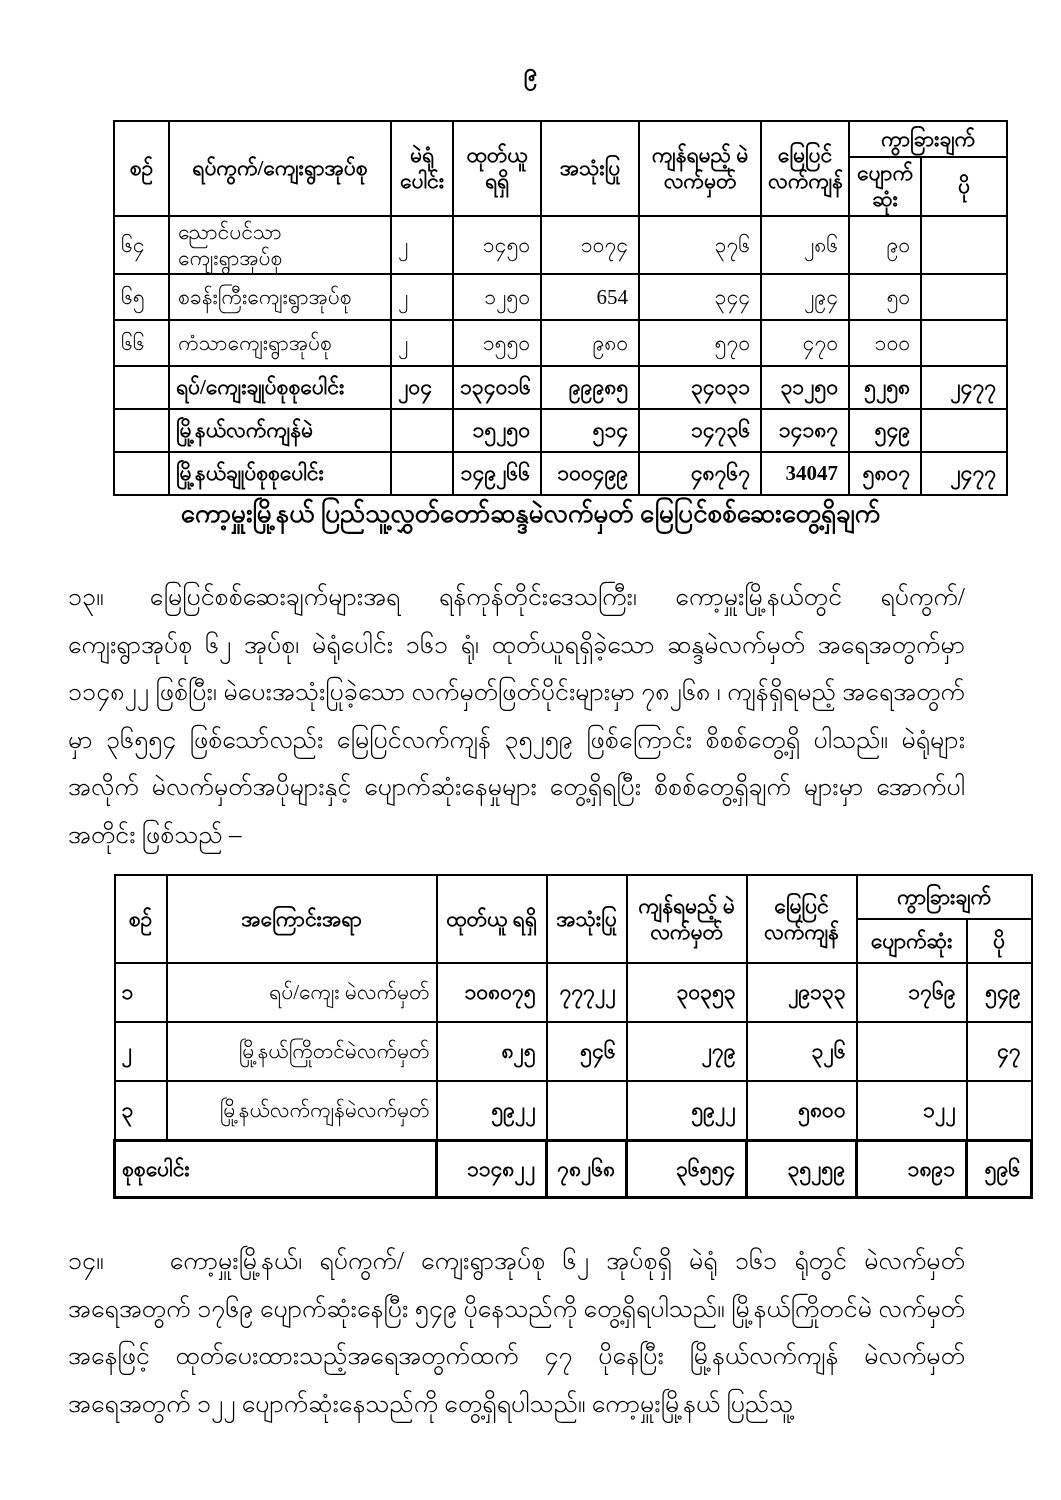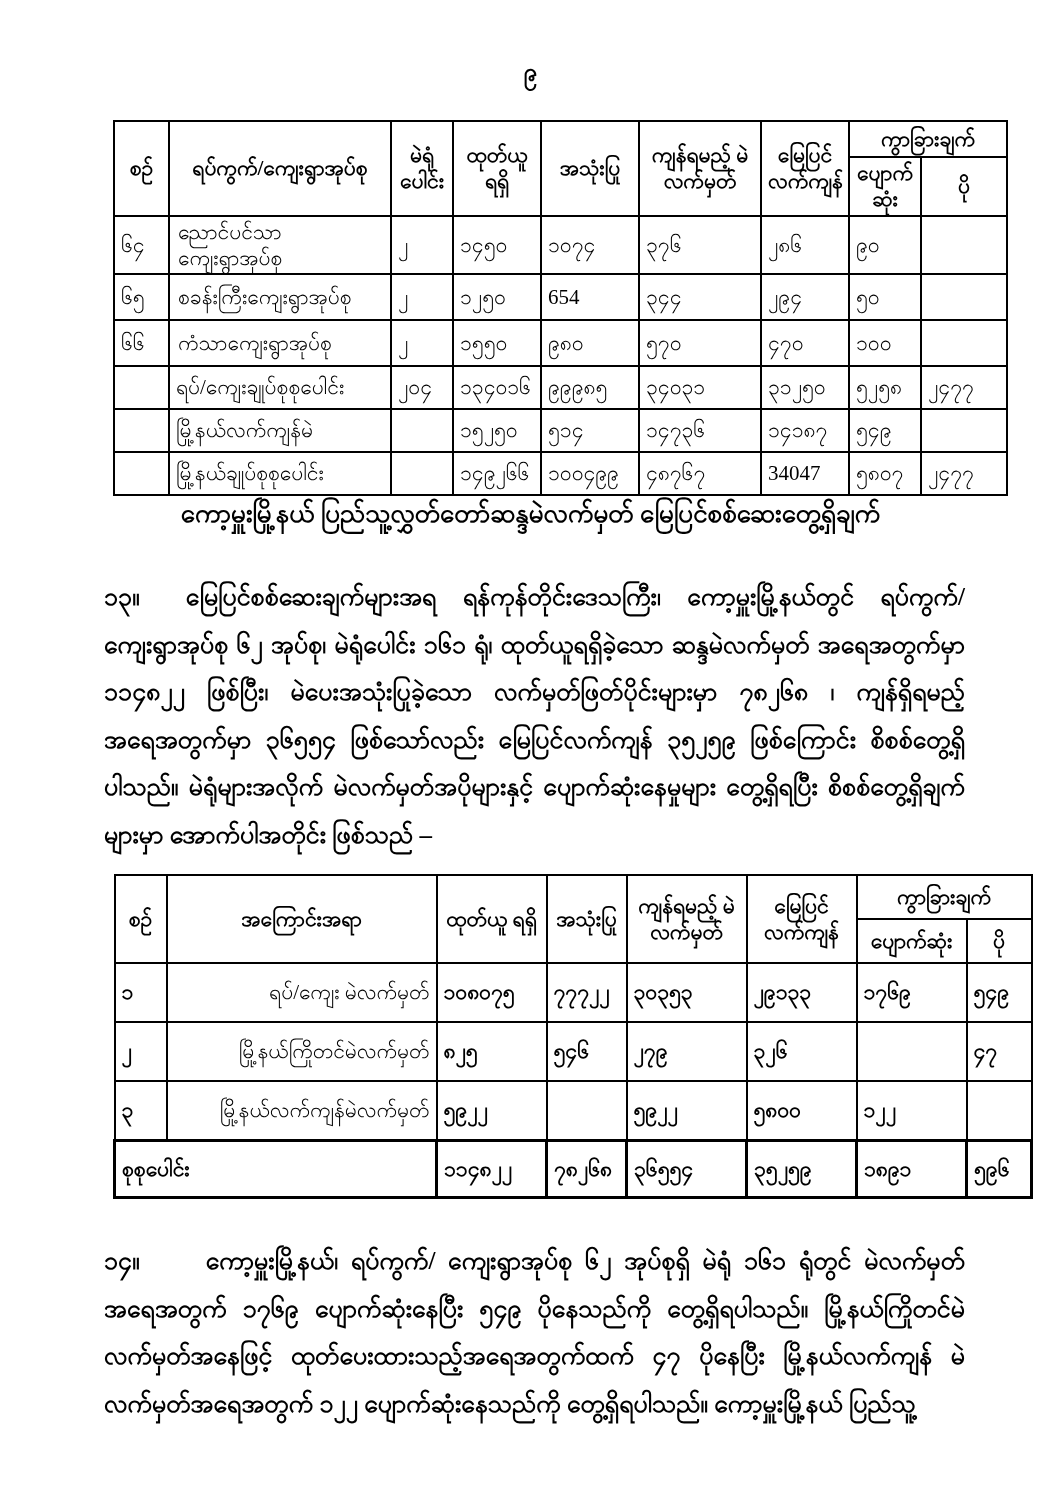--- a/index.html
+++ b/index.html
@@ -12,39 +12,38 @@
   .page-number{
     text-align:center;padding-top:56px;font-size:24px;font-weight:bold;
   }
   
   table{border-collapse:collapse;table-layout:fixed;}
   td,th{border:2px solid #000;overflow:hidden;vertical-align:middle;
         font-size:21px;line-height:1.25;padding:2px 6px;}
   th{font-weight:bold;text-align:center;}
   .tbl1{margin:28px 0 0 113px;width:893px;}
   .tbl2{margin:16px 0 0 113px;width:917px;}
-  .num{padding-right:10px;white-space:nowrap;}
+  .num{text-align:right;padding-right:10px;white-space:nowrap;}
   .ctr{text-align:left;}
   .lft{text-align:left;padding-left:8px;}
   .tbl1 tr.data td{height:40px;}
-  .tbl1 tr.sum td{height:37px;font-weight:normal;}
+  .tbl1 tr.sum td{height:37px;font-weight:bold;}
   .tbl2 tr.data td{height:53px;font-weight:bold;}
   .tbl2 tr.data td.lft{font-weight:normal;text-align:right;}
   .tbl2 tr.total td{height:50px;font-weight:bold;border-width:3px;margin-left:46px;}
   .tbl1 th{height:30px;}
   .tbl2 th{height:38px;}
   
   .caption{
     text-align:center;font-weight:bold;font-size:26px;
   }
   
   .para{
-    margin:38px 96px 0 104px;font-size:25px;line-height:1.9;
+    margin:38px 96px 0 68px;font-size:25px;line-height:1.9;
     text-align:justify;
-    font-weight:bold;
   }
   .pnum{margin-right:46px;}
   .pnum2{margin-right:66px;}
 </style>
 </head>
 <body>
 
 <div class="page">
 
   <div class="page-number">၉</div>

